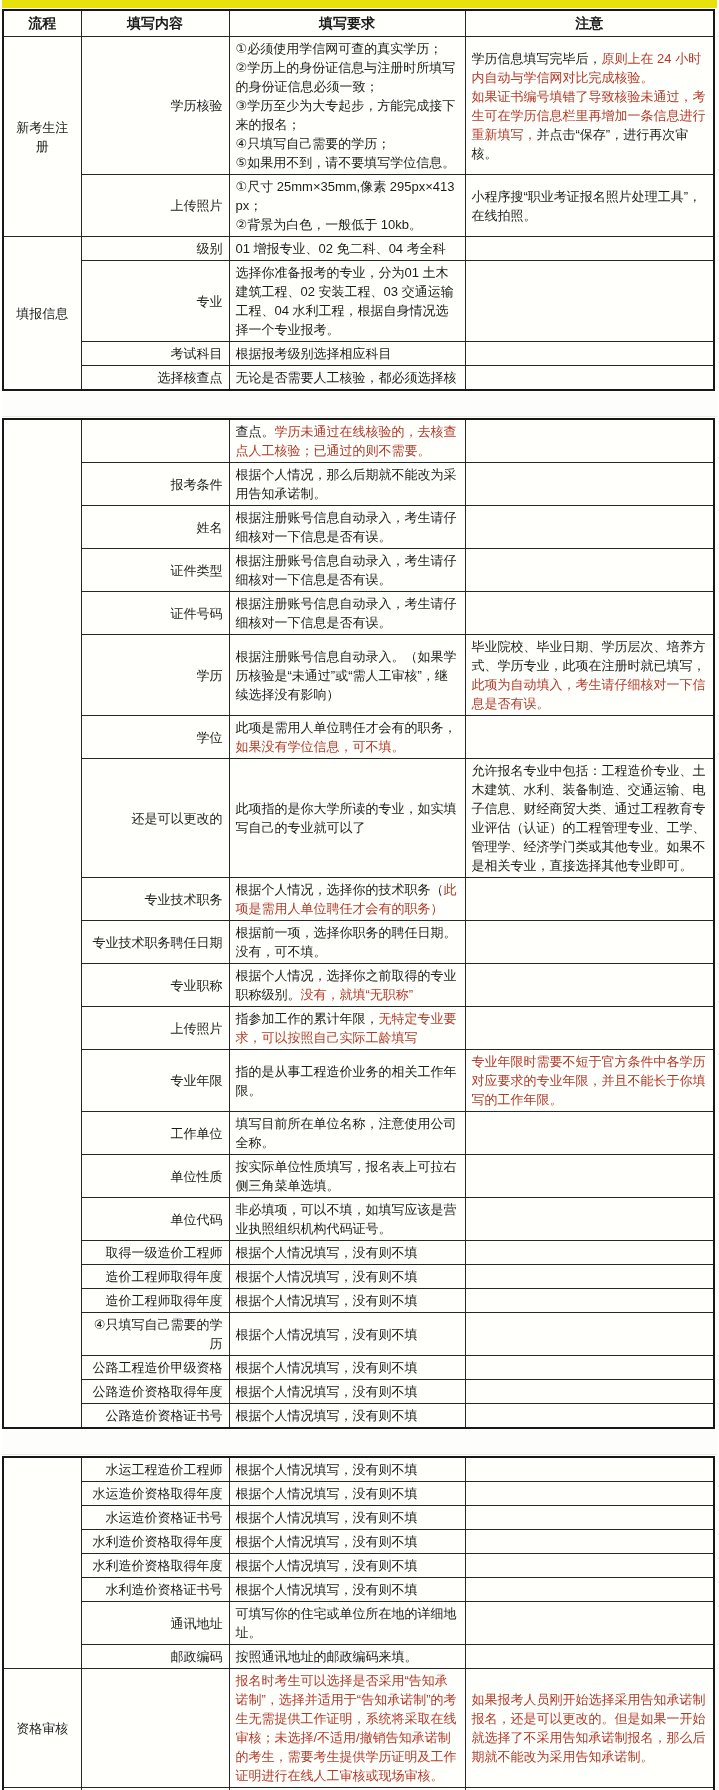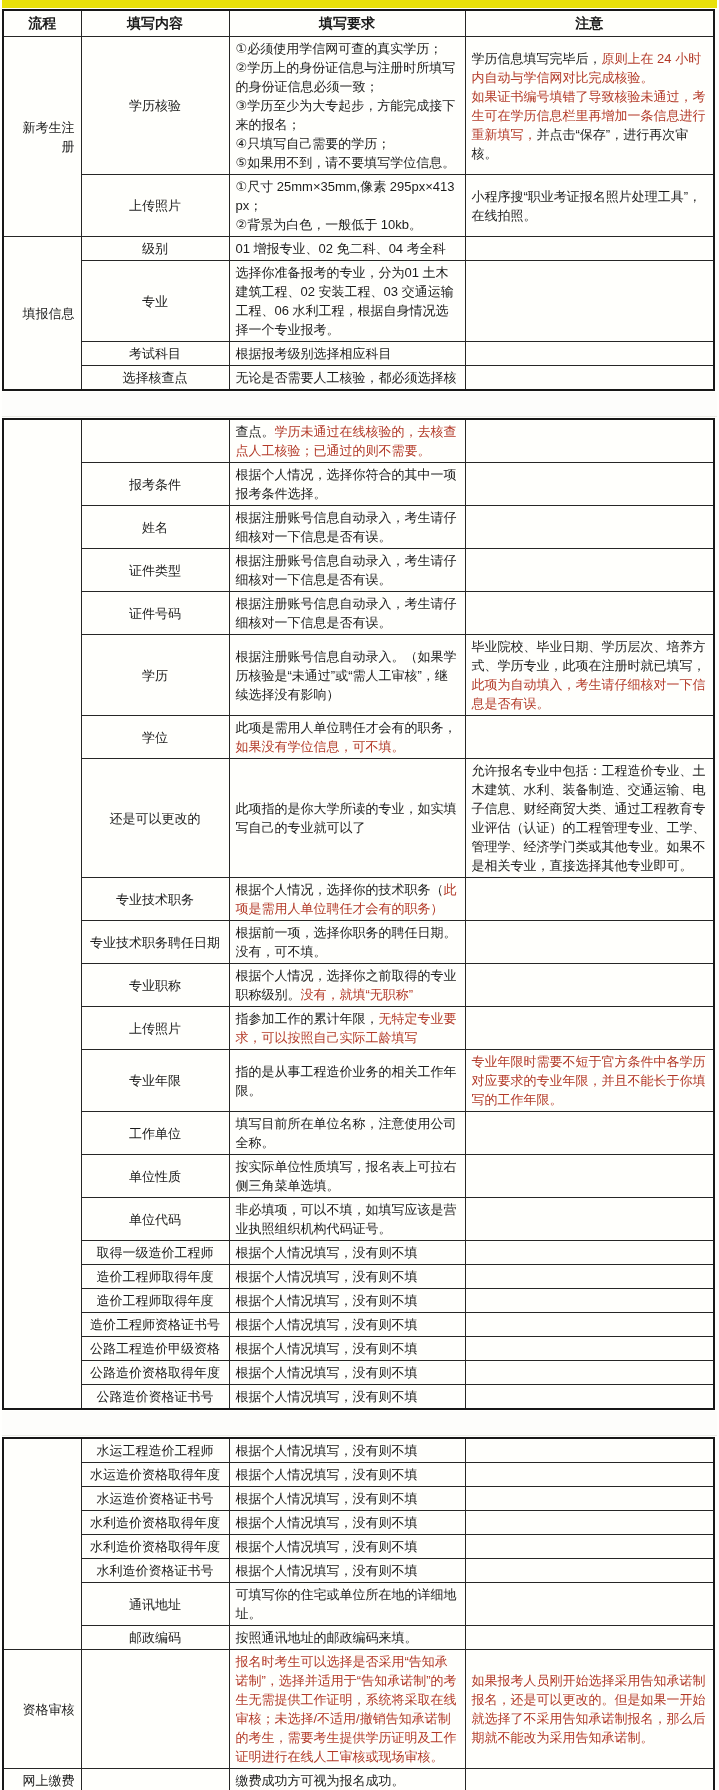--- a/index.html
+++ b/index.html
@@ -2,22 +2,22 @@
 <html><head>
 <meta charset="utf-8">
 <style>
   html,body{margin:0;padding:0;background:#ffffff;}
   body{width:719px;font-family:"Liberation Sans","DejaVu Sans",sans-serif;color:#1b1b1b;}
   .page{width:719px;min-height:1790px;background:#fffffd;box-sizing:border-box;padding:0 2px;}
   .topbar{height:8px;background:#e9e10b;margin:0 0 1px 0;}
   table.grid{border-collapse:collapse;table-layout:fixed;width:587px;border:2px solid #181818;background:#fffffc;}
   table.grid th,table.grid td{border:1px solid #262626;font-size:13px;line-height:19px;padding:2px 6px;vertical-align:middle;word-break:break-all;box-sizing:border-box;}
   table.grid th{font-weight:bold;font-size:14px;text-align:center;padding:3px 2px;}
-  td.proc{text-align:right;font-size:13.5px;padding:2px 3px;}
-  td.item{text-align:center;font-size:13.5px;padding:2px 3px;}
+  td.proc{text-align:center;font-size:13.5px;padding:2px 3px;}
+  td.item{text-align:right;font-size:13.5px;padding:2px 3px;}
   td.req,td.note{text-align:left;white-space:pre-wrap;}
   span.red{color:#b33a28;}
   .gap{height:24px;background:#fdfdfb;border-bottom:1px solid #ececE6;margin:1px 0;}
 </style>
 </head>
 <body>
 
 <div class="page">
   <div class="topbar"></div>
 
@@ -55,21 +55,21 @@
           <td class="note"><span>小程序搜“职业考证报名照片处理工具”，在线拍照。</span></td>
         </tr>
         <tr>
           <td class="proc" rowspan="4">填报信息</td>
           <td class="item">级别</td>
           <td class="req"><span>01 增报专业、02 免二科、04 考全科</span></td>
           <td class="note"></td>
         </tr>
         <tr>
           <td class="item">专业</td>
-          <td class="req"><span>选择你准备报考的专业，分为01 土木建筑工程、02 安装工程、03 交通运输工程、06 水利工程，根据自身情况选择一个专业报考。</span></td>
+          <td class="req"><span>选择你准备报考的专业，分为01 土木建筑工程、02 安装工程、03 交通运输工程、04 水利工程，根据自身情况选择一个专业报考。</span></td>
           <td class="note"></td>
         </tr>
         <tr>
           <td class="item">考试科目</td>
           <td class="req"><span>根据报考级别选择相应科目</span></td>
           <td class="note"></td>
         </tr>
         <tr>
           <td class="item">选择核查点</td>
           <td class="req"><span>无论是否需要人工核验，都必须选择核</span></td>
@@ -89,21 +89,21 @@
       </colgroup>
     <tbody>
         <tr>
           <td class="proc" rowspan="23"></td>
           <td class="item"></td>
           <td class="req"><span>查点。</span><span class="red">学历未通过在线核验的，去核查点人工核验；已通过的则不需要。</span></td>
           <td class="note"></td>
         </tr>
         <tr>
           <td class="item">报考条件</td>
-          <td class="req"><span>根据个人情况，选择你符合的其中一项报考条件选择。</span></td>
+          <td class="req"><span>根据个人情况，那么后期就不能改为采用告知承诺制。</span></td>
           <td class="note"></td>
         </tr>
         <tr>
           <td class="item">姓名</td>
           <td class="req"><span>根据注册账号信息自动录入，考生请仔细核对一下信息是否有误。</span></td>
           <td class="note"></td>
         </tr>
         <tr>
           <td class="item">证件类型</td>
           <td class="req"><span>根据注册账号信息自动录入，考生请仔细核对一下信息是否有误。</span></td>
@@ -178,21 +178,21 @@
           <td class="item">造价工程师取得年度</td>
           <td class="req"><span>根据个人情况填写，没有则不填</span></td>
           <td class="note"></td>
         </tr>
         <tr>
           <td class="item">造价工程师取得年度</td>
           <td class="req"><span>根据个人情况填写，没有则不填</span></td>
           <td class="note"></td>
         </tr>
         <tr>
-          <td class="item">造价工程师资格证书号</td>
+          <td class="item">④只填写自己需要的学历</td>
           <td class="req"><span>根据个人情况填写，没有则不填</span></td>
           <td class="note"></td>
         </tr>
         <tr>
           <td class="item">公路工程造价甲级资格</td>
           <td class="req"><span>根据个人情况填写，没有则不填</span></td>
           <td class="note"></td>
         </tr>
         <tr>
           <td class="item">公路造价资格取得年度</td>

